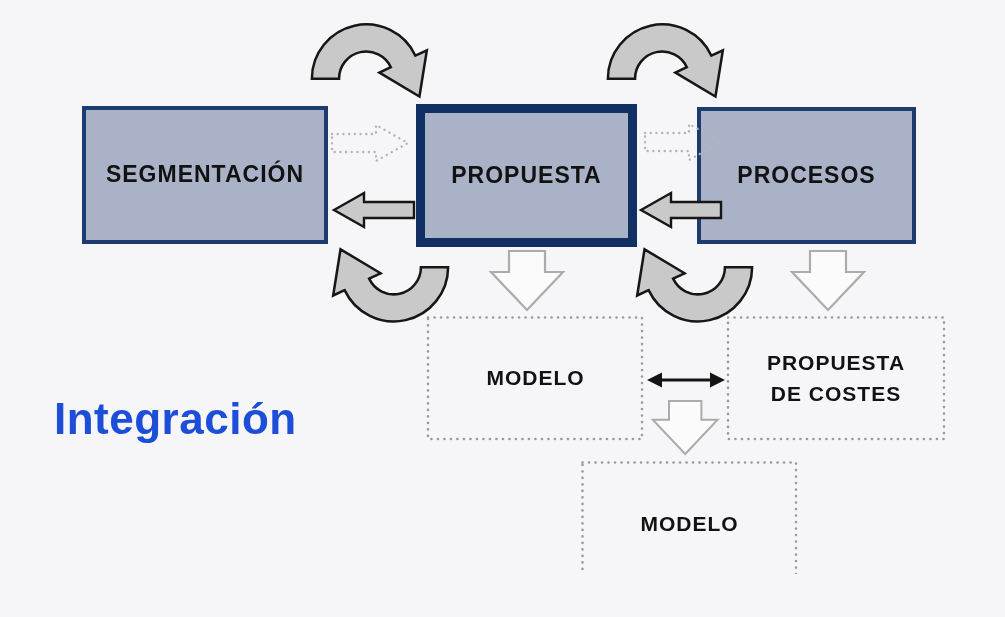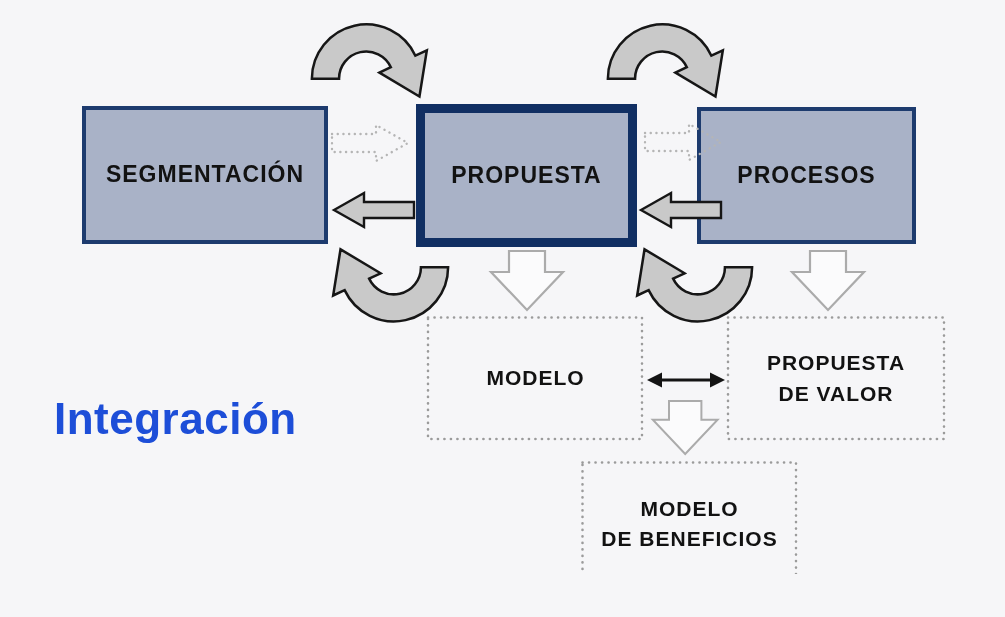--- a/index.html
+++ b/index.html
@@ -101,26 +101,25 @@
   <div class="node node-proc">
     <span class="line">PROCESOS</span>
   </div>
 
   <div class="dotted-node dotted-ingresos">
     <span class="line">MODELO</span>
   </div>
 
   <div class="dotted-node dotted-costes">
     <span class="line">PROPUESTA</span>
-    <span class="line">DE VALOR</span>
+    <span class="line">DE COSTES</span>
   </div>
 
   <div class="dotted-node dotted-beneficios">
     <span class="line">MODELO</span>
-    <span class="line">DE BENEFICIOS</span>
   </div>
 
   <div class="side-label">Integración</div>
 
   <svg class="overlay" width="1005" height="617" viewBox="0 0 1005 617">
     <defs>
       <path id="cycleArrow" d="M 4 78 A 56 56 0 0 1 110.7 54.3 L 122.5 48.8 L 114.9 96.4 L 73.6 71.7 L 85.4 66.2 A 28 28 0 0 0 32 78 Z"></path>
       <path id="leftArrow" d="M 2 19 L 32 2 L 32 11 L 82 11 L 82 27 L 32 27 L 32 36 Z"></path>
       <path id="dottedArrow" d="M 2 11 L 46 11 L 46 2 L 78 20 L 46 38 L 46 29 L 2 29 Z"></path>
       <path id="downArrow" d="M 20 1 L 56 1 L 56 22 L 74 22 L 38 60 L 2 22 L 20 22 Z"></path>

